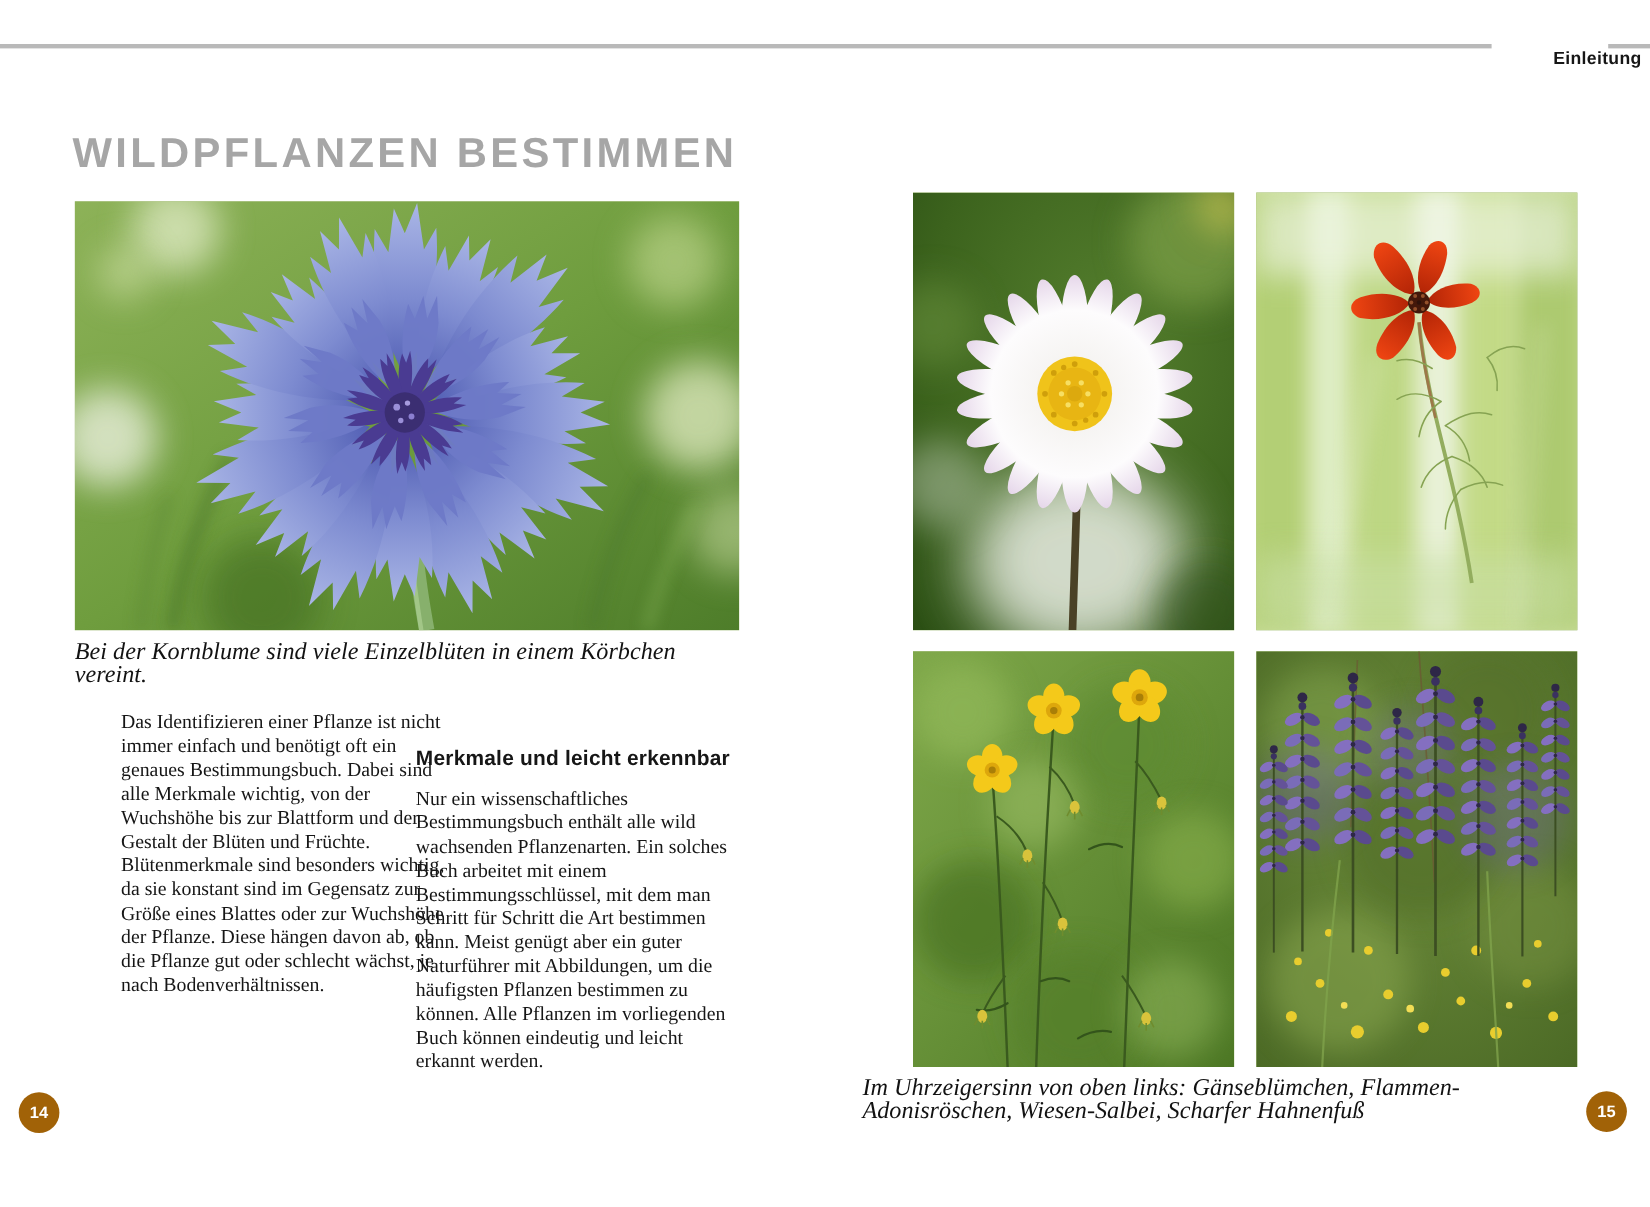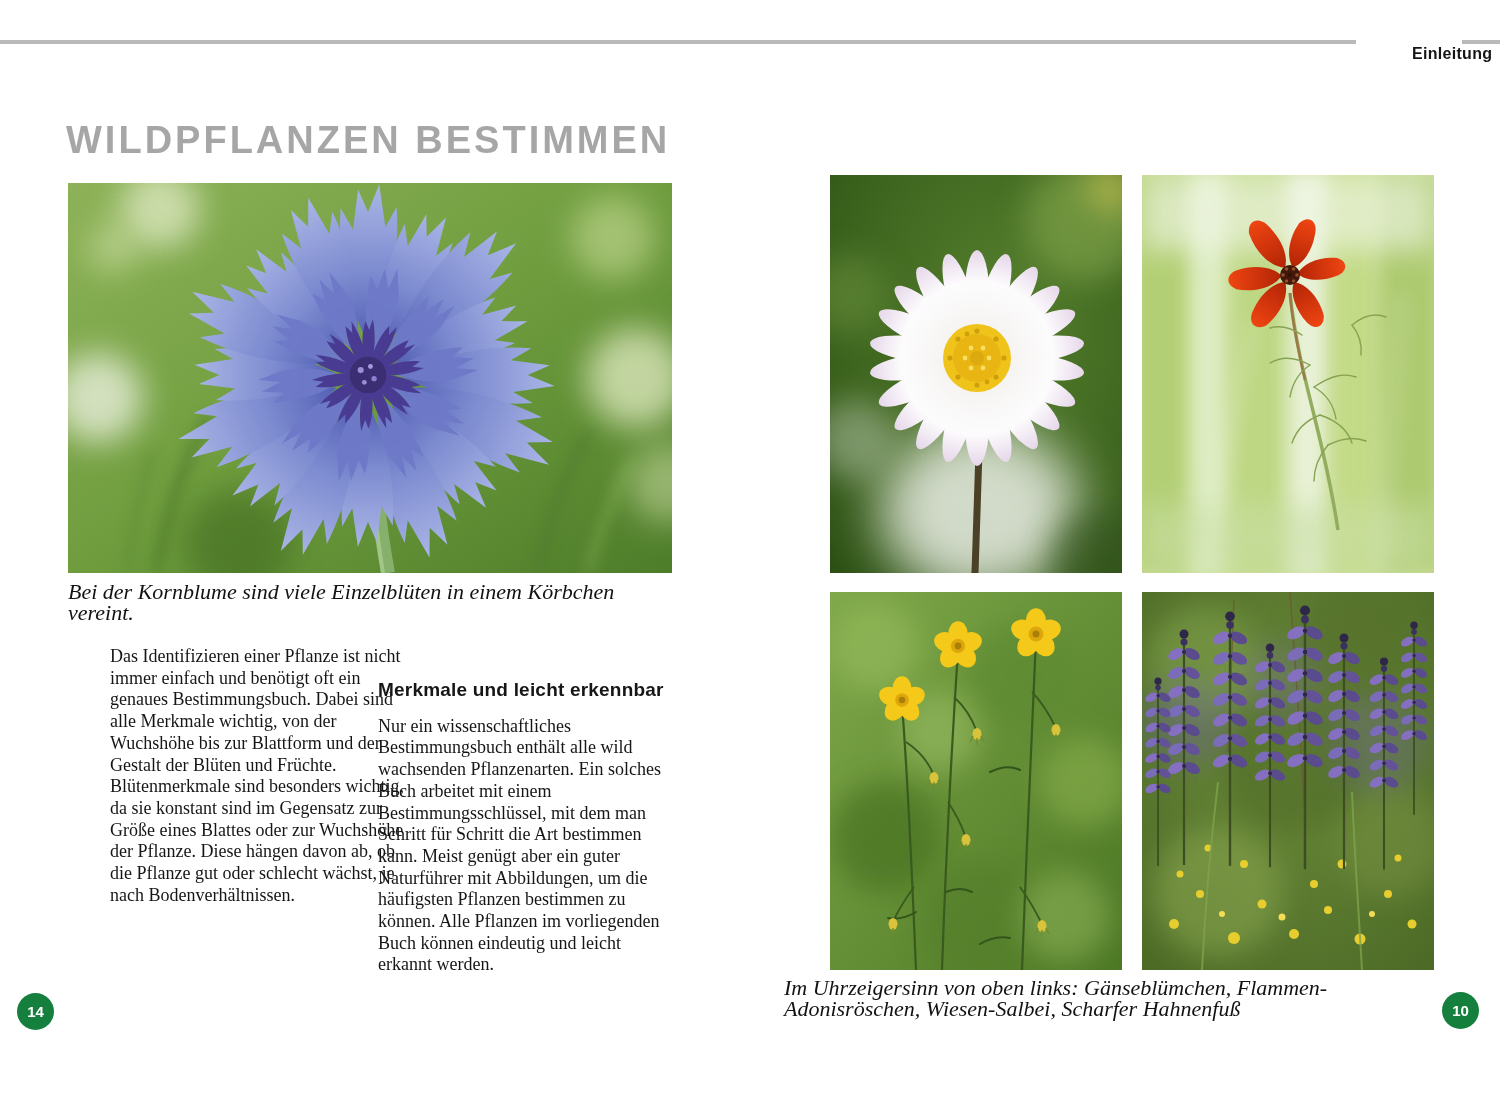--- a/index.html
+++ b/index.html
@@ -45,21 +45,21 @@
   .col p.indent { text-indent: 26px; }
   .subhead {
     font-family: "Liberation Sans", sans-serif; font-weight: 700;
     font-size: 19px; color: #161616; margin: 33px 0 15px 0 !important;
     white-space: nowrap; letter-spacing: .2px;
   }
 
   
   .badge {
     position: absolute; width: 37px; height: 37px; border-radius: 50%;
-    background: #15803d; color: #ffffff;
+    background: #a16207; color: #ffffff;
     font-family: "Liberation Sans", sans-serif; font-weight: 700; font-size: 15px;
     display: flex; align-items: center; justify-content: center;
   }
 </style>
 </head>
 <body>
 
 <div class="rule" style="left:0; top:40px; width:1356px;"></div>
 <div class="section-label" style="left:1375px; top:45px;margin-left:37px;">Einleitung</div>
 <div class="rule" style="left:1462px; top:40px; width:38px;"></div>
@@ -461,13 +461,13 @@
   <use href="#sv-spike" transform="translate(272,30) scale(.82)"></use>
   <use href="#sv-spike" transform="translate(16,86) scale(.8)"></use>
   <path d="M60,378 C64,300 70,240 76,190" stroke="#7fa34b" stroke-width="2" fill="none" opacity=".8"></path>
   <path d="M220,378 C216,310 212,250 210,200" stroke="#7fa34b" stroke-width="2" fill="none" opacity=".8"></path>
 </svg>
 </div>
 
 <div class="caption" style="left:784px; top:977px; width:614px;">Im Uhrzeigersinn von oben links: Gänseblümchen, Flammen-Adonisröschen, Wiesen-Salbei, Scharfer Hahnenfuß</div>
 
 <div class="badge" style="left:17px; top:993px;">14</div>
-<div class="badge" style="left:1442px; top:992px;">10</div>
+<div class="badge" style="left:1442px; top:992px;">15</div>
 
 </body></html>

